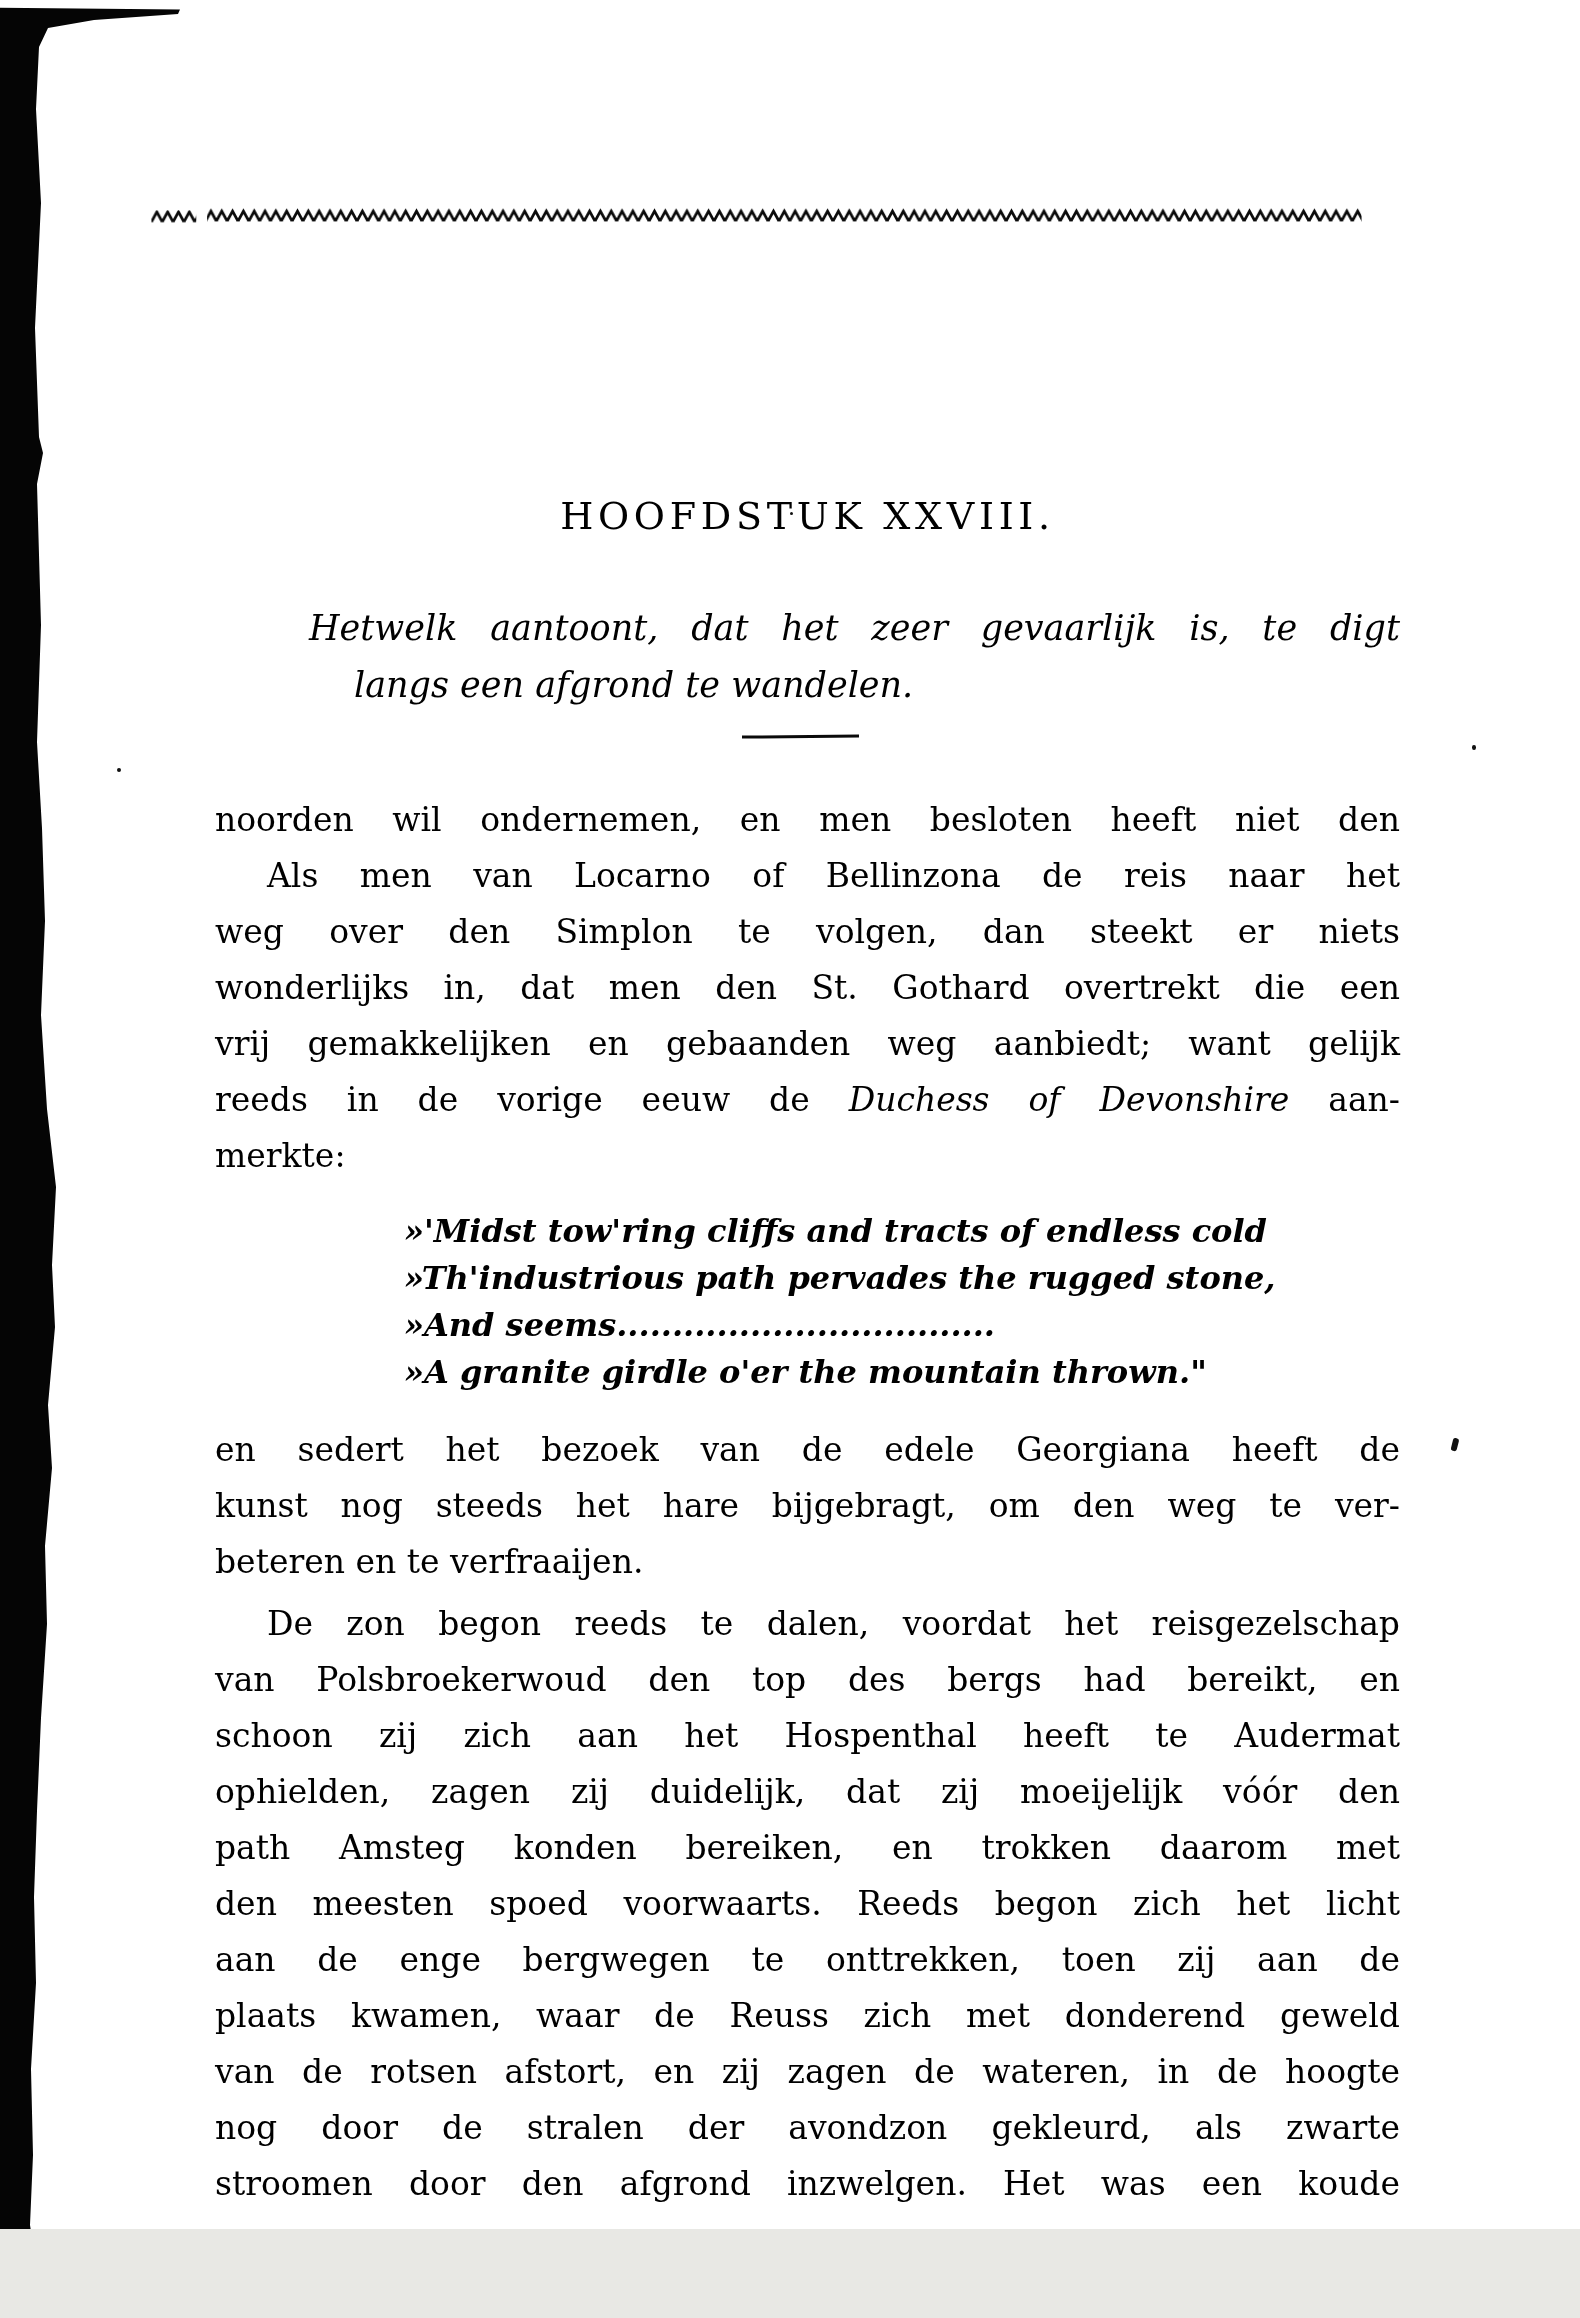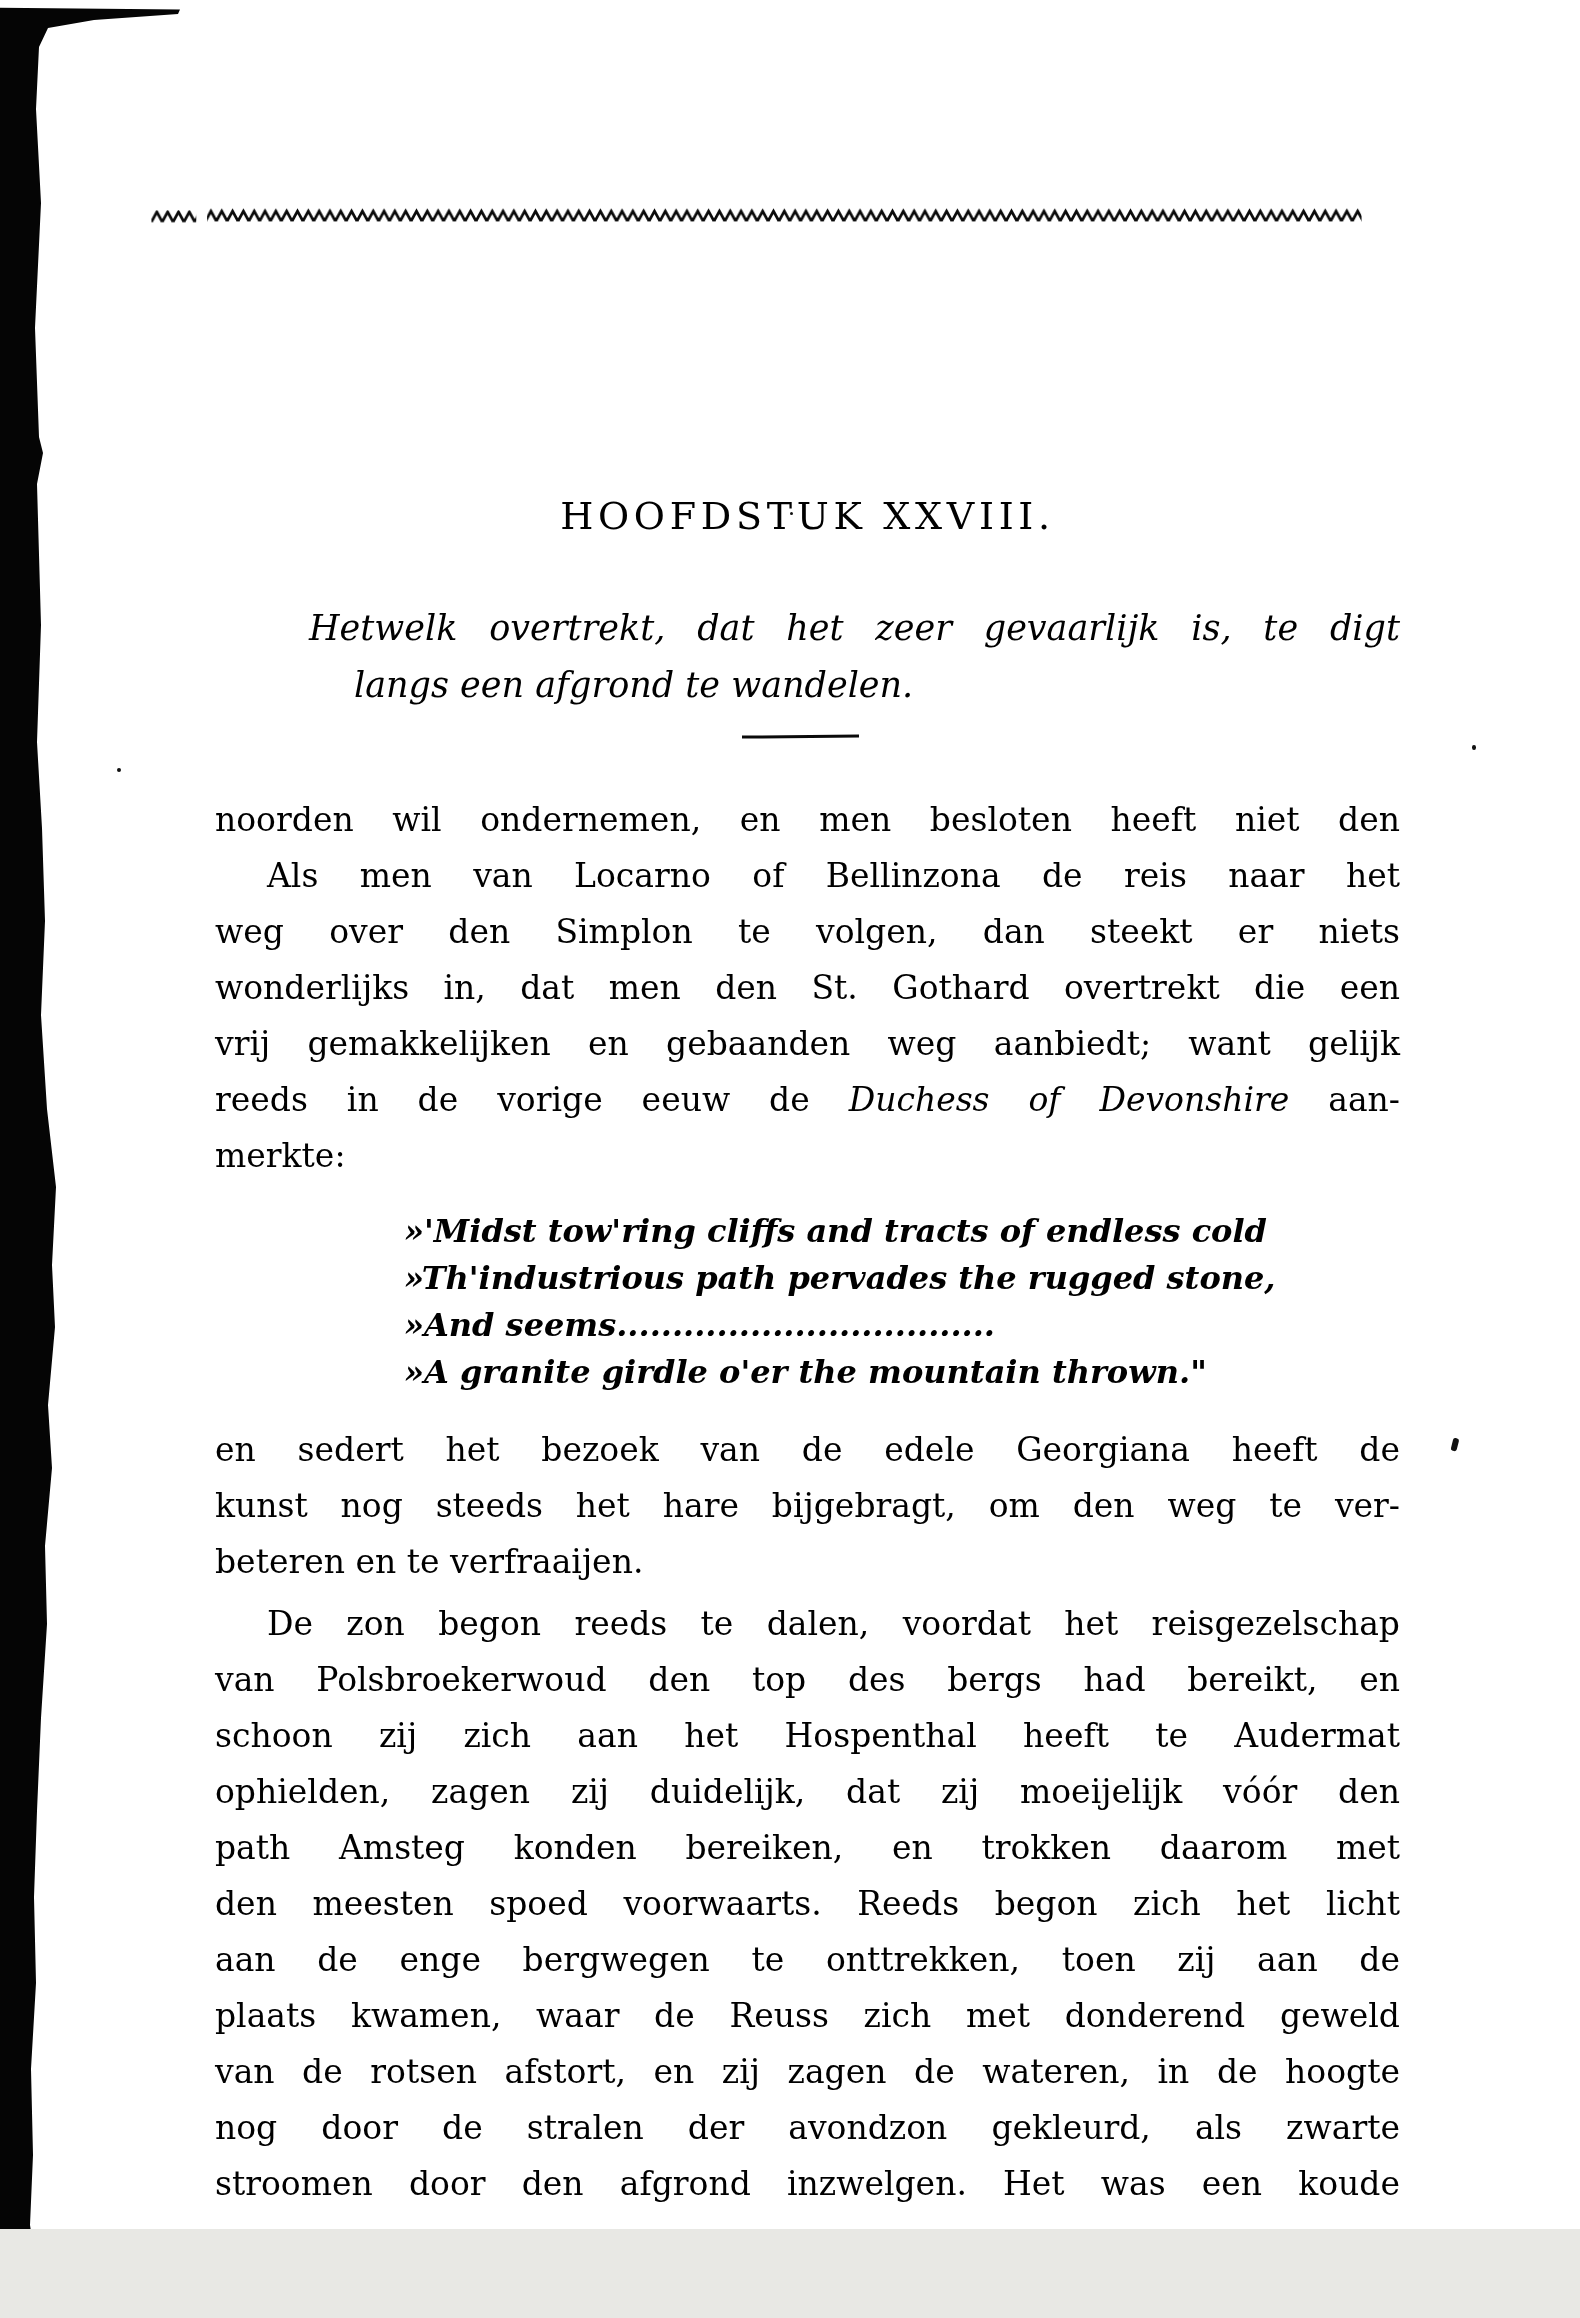--- a/index.html
+++ b/index.html
@@ -67,21 +67,21 @@
         </pattern>
       </defs>
       <rect x="0" y="2" width="58" height="20" fill="url(#zz)" transform="translate(0,1)"></rect>
       <rect x="72" y="0" width="1494" height="22" fill="url(#zz)"></rect>
     </svg>
   </div>
 
   <div class="heading">HOOFDSTUK XXVIII.</div>
 
   <div class="subtitle">
-    <div class="just">Hetwelk overtrekt, dat het zeer gevaarlijk is, te digt</div>
+    <div class="just">Hetwelk aantoont, dat het zeer gevaarlijk is, te digt</div>
     <div class="l2">langs een afgrond te wandelen.</div>
   </div>
 
   <div class="rule"></div>
 
   <div class="para" style="top:792px;">
     <div class="ln">noorden wil ondernemen, en men besloten heeft niet den</div>
     <div class="ln indent">Als men van Locarno of Bellinzona de reis naar het</div>
     <div class="ln">weg over den Simplon te volgen, dan steekt er niets</div>
     <div class="ln">wonderlijks in, dat men den St. Gothard overtrekt die een</div>

